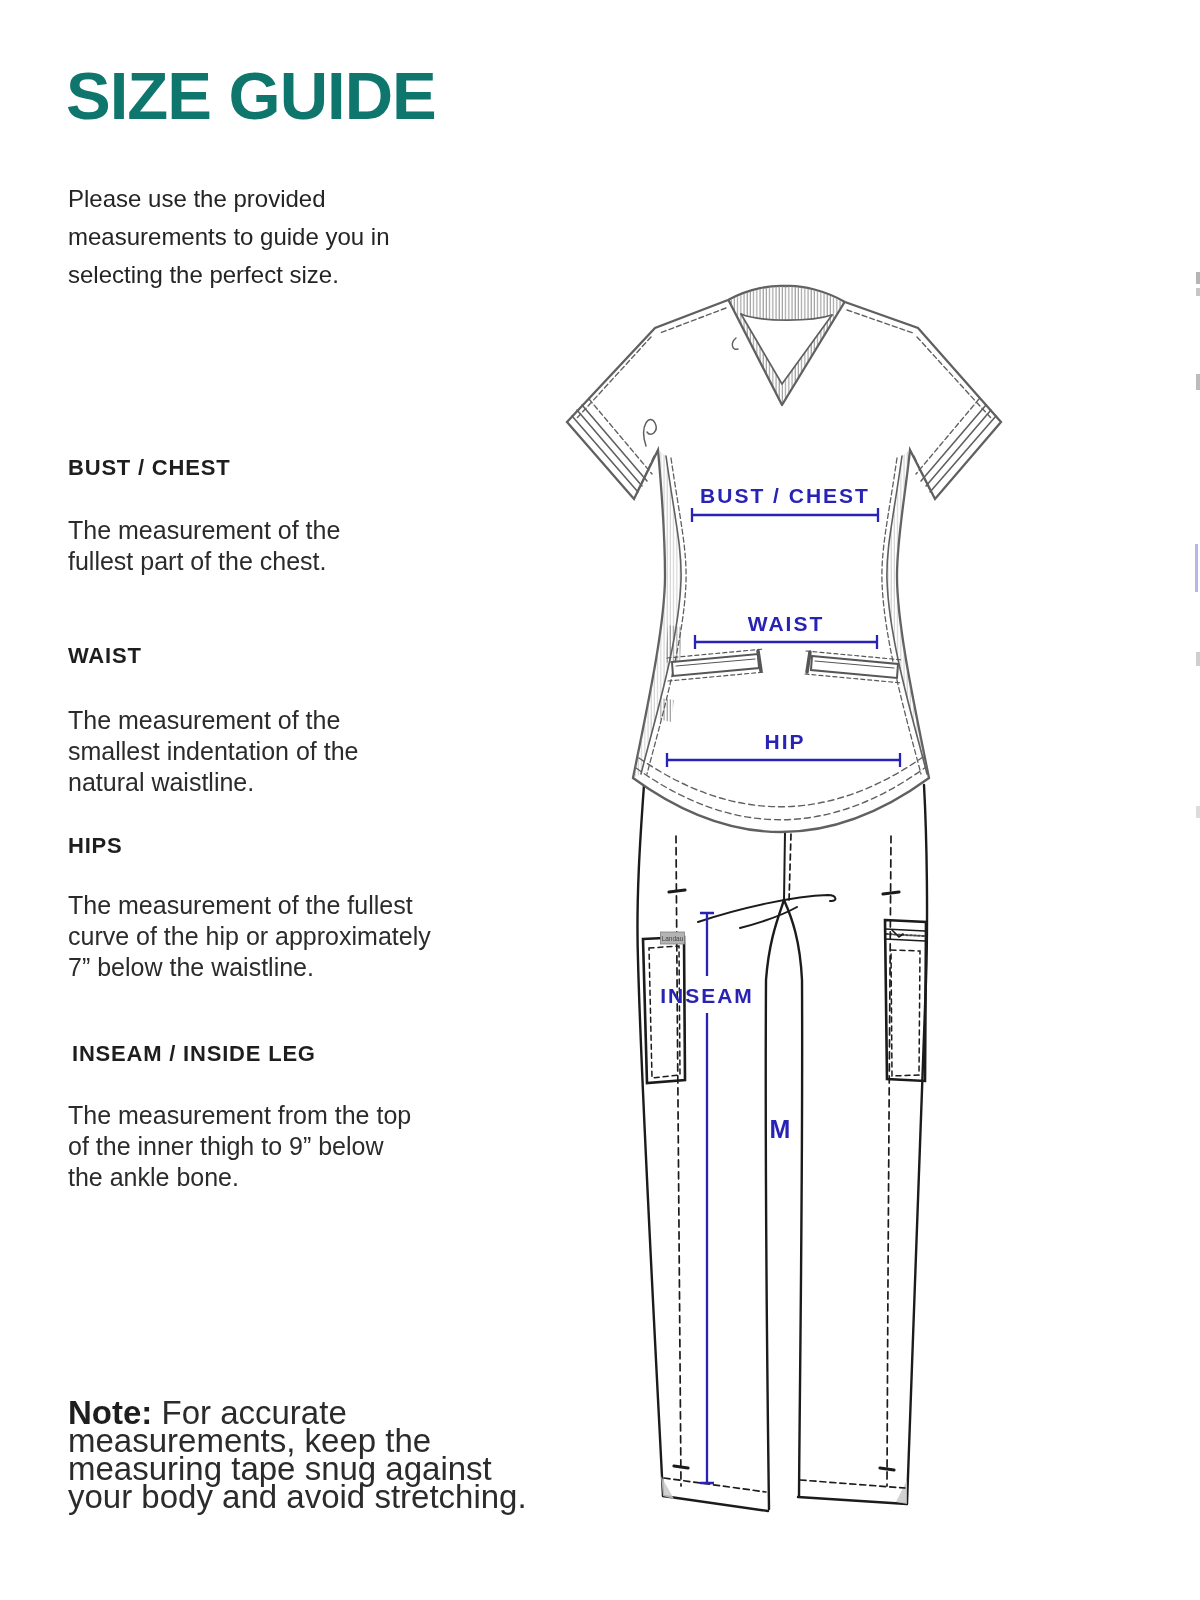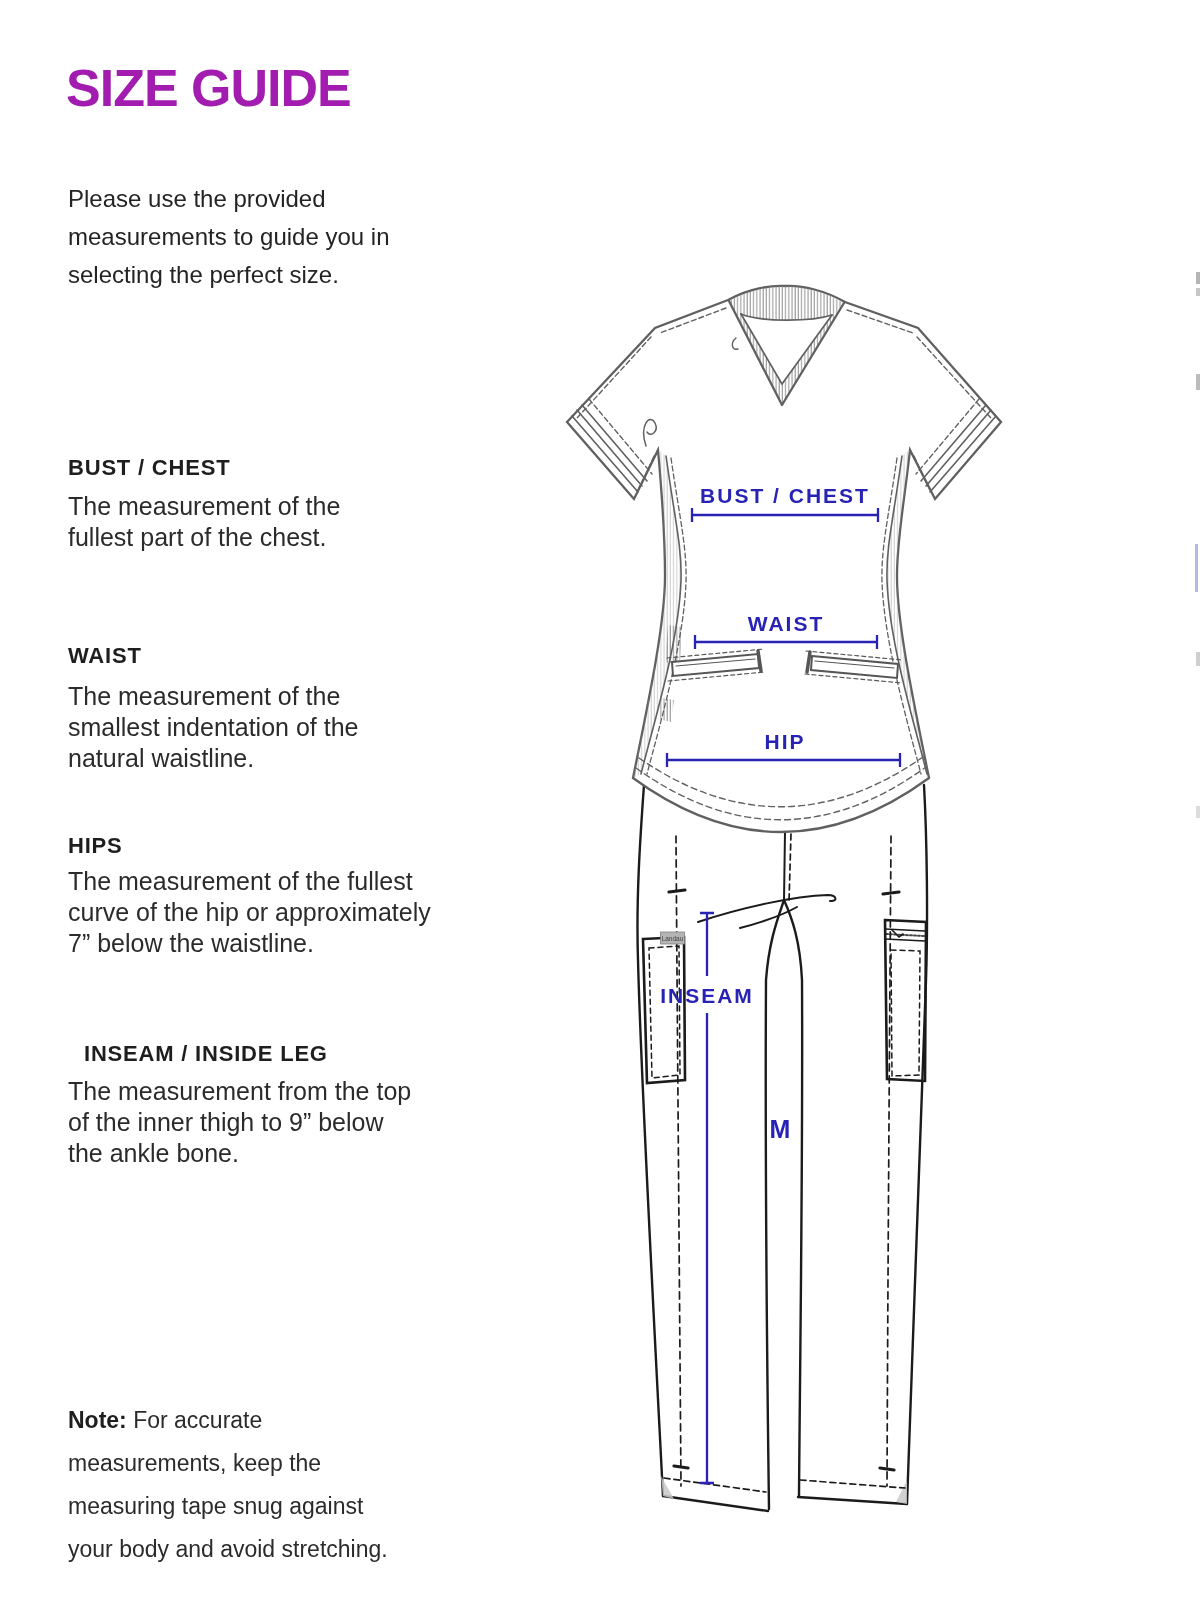--- a/index.html
+++ b/index.html
@@ -3,36 +3,36 @@
 <meta charset="utf-8">
 <style>
   html,body{margin:0;padding:0;}
   body{
     width:1200px;height:1600px;background:#ffffff;
     font-family:"Liberation Sans", sans-serif;color:#252525;
     position:relative;overflow:hidden;
   }
   .abs{position:absolute;}
   .page-title{
-    left:66px;top:62px;font-size:52px;font-weight:bold;
-    letter-spacing:-1px;color:#a21caf;line-height:1;
+    left:66px;top:62px;font-size:67px;font-weight:bold;
+    letter-spacing:-1px;color:#0f766e;line-height:1;
   }
   .intro{
     left:68px;top:180px;font-size:24px;line-height:38px;
     white-space:pre-line;color:#242424;
   }
   .sec-h{
     font-size:22px;font-weight:bold;letter-spacing:0.8px;
     color:#1e1e1e;line-height:1.1;
   }
   .sec-b{
-    font-size:25px;line-height:31px;white-space:pre-line;color:#2b2b2b;
+    font-size:25px;line-height:31px;white-space:pre-line;color:#2b2b2b;margin-top:24px;
   }
   .note{
-    left:68px;top:1399px;font-size:23px;line-height:43px;
+    left:68px;top:1399px;font-size:33px;line-height:28px;
     white-space:pre-line;color:#2b2b2b;
   }
   .note .b{font-weight:bold;color:#1e1e1e;}
   .frag{position:absolute;}
   svg text{font-family:"Liberation Sans", sans-serif;}
 </style>
 </head>
 <body>
 
 <div class="abs page-title">SIZE GUIDE</div>
@@ -47,21 +47,21 @@
 <div class="abs sec-h" style="left:68px;top:644px;">WAIST</div>
 <div class="abs sec-b" style="left:68px;top:681px;">The measurement of the
 smallest indentation of the
 natural waistline.</div>
 
 <div class="abs sec-h" style="left:68px;top:834px;text-align:center;">HIPS</div>
 <div class="abs sec-b" style="left:68px;top:866px;">The measurement of the fullest
 curve of the hip or approximately
 7” below the waistline.</div>
 
-<div class="abs sec-h" style="left:84px;top:1042px;">INSEAM / INSIDE LEG</div>
+<div class="abs sec-h" style="left:72px;top:1042px;">INSEAM / INSIDE LEG</div>
 <div class="abs sec-b" style="left:68px;top:1076px;">The measurement from the top
 of the inner thigh to 9” below
 the ankle bone.</div>
 
 <div class="note abs"><span class="b">Note:</span> <span>For accurate
 measurements, keep the
 measuring tape snug against
 your body and avoid stretching.</span></div>
 
 <svg class="abs" style="left:535px;top:280px;" width="470" height="1245" viewBox="0 0 470 1245">

